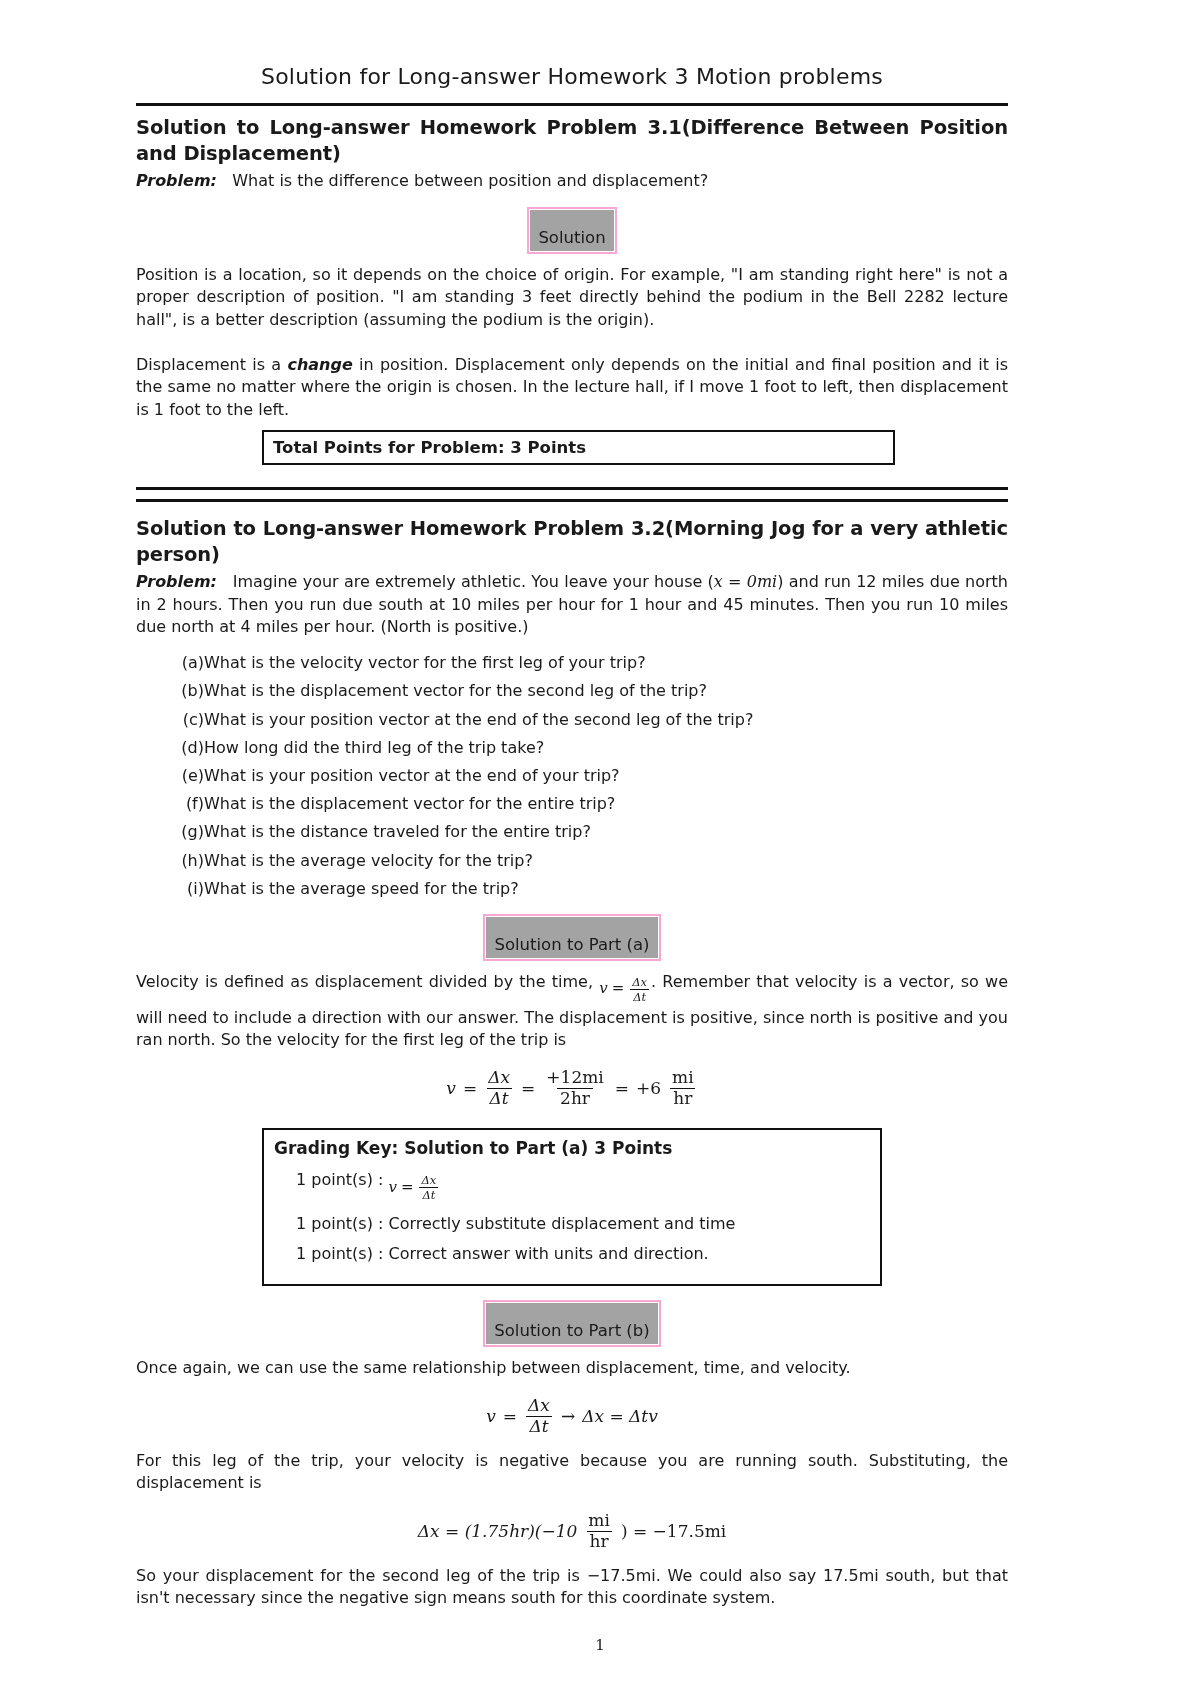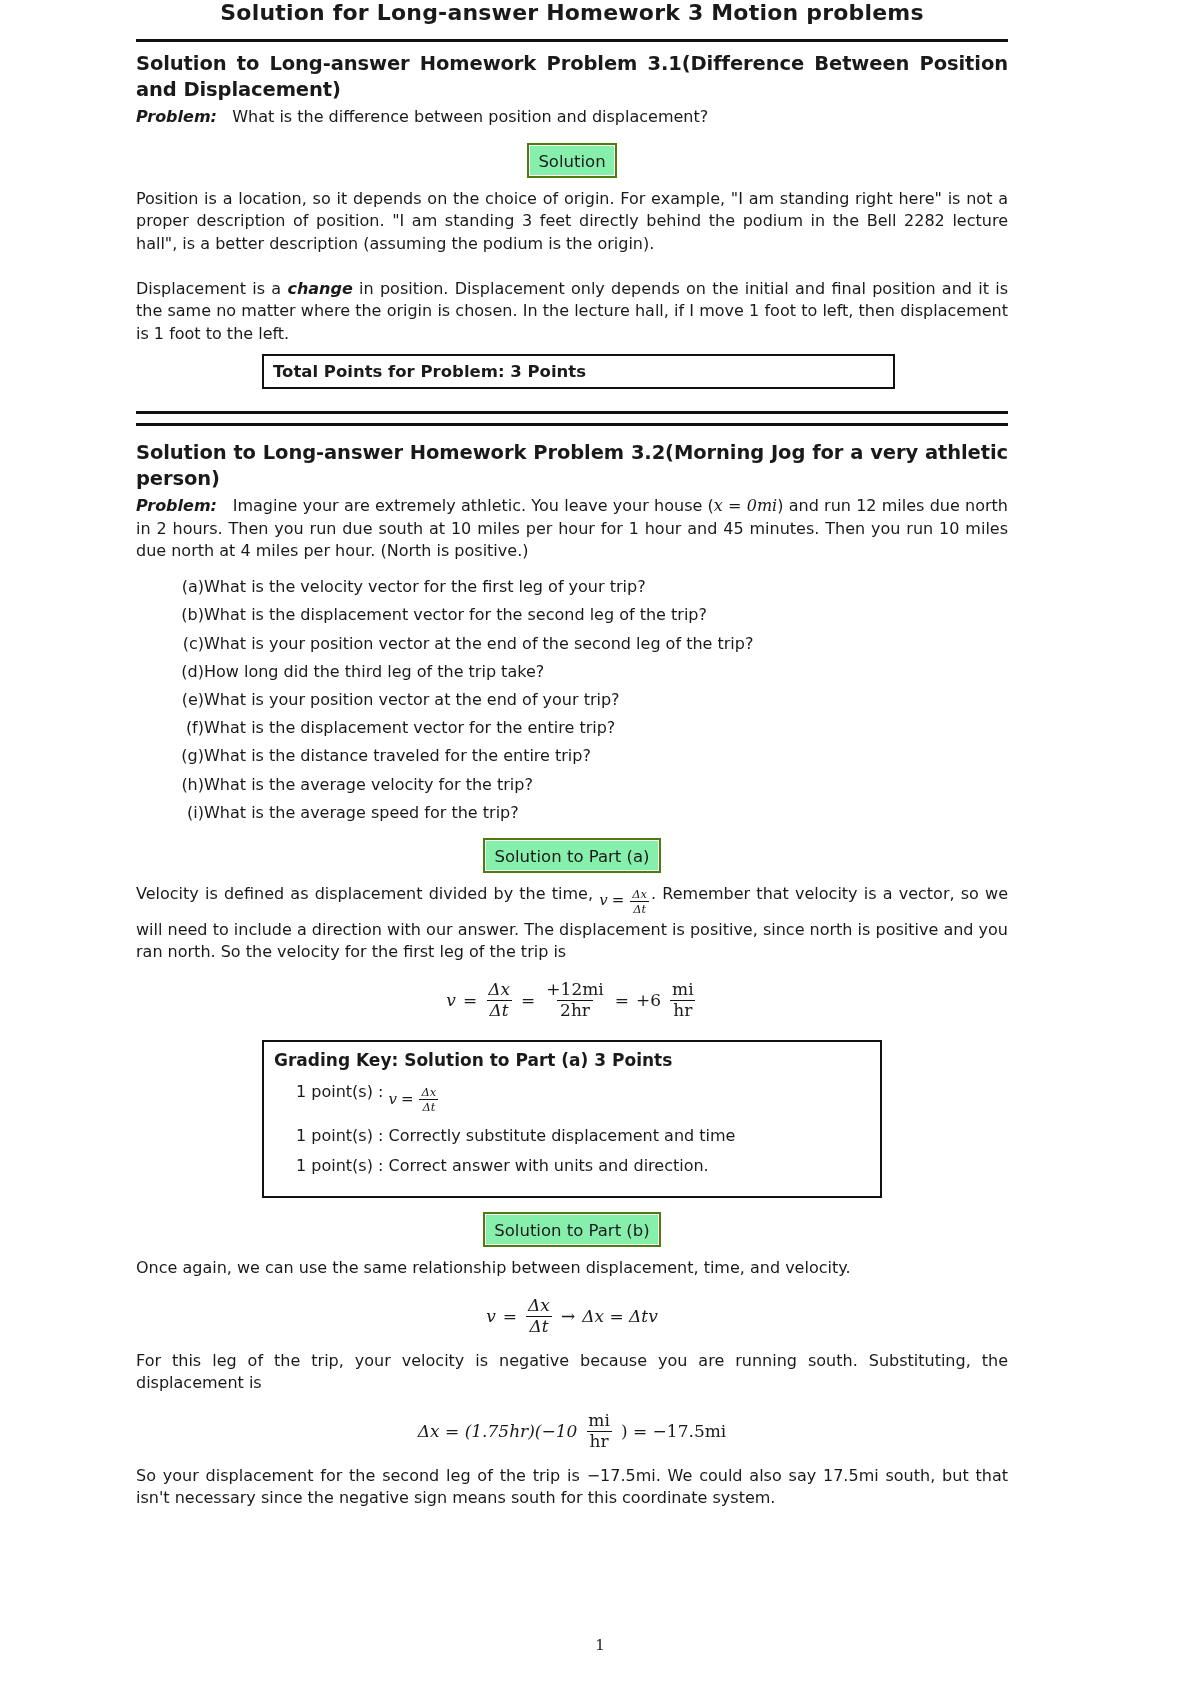--- a/index.html
+++ b/index.html
@@ -26,22 +26,23 @@
     position: absolute;
     left: 136px;
     top: 0;
     width: 872px;
   }
 
   
   .doc-title {
     text-align: center;
     font-size: 22px;
-    font-weight: 700;
+    font-weight: 400;
     letter-spacing: 0.2px;
+    margin-top: 64px;
     margin-bottom: 0;
     line-height: 1.2;
   }
 
   
   .hrule {
     border: 0;
     border-top: 3px solid #111;
     margin: 13px 0 0 0;
     height: 0;
@@ -89,25 +90,25 @@
   }
   .spacer-sm { height: 12px; }
 
   
   .center-row {
     display: flex;
     justify-content: center;
     margin: 14px 0 0 0;
   }
   .framed {
-    border: 2px solid #4d7c0f;
-    padding: 7px 9px 4px 9px;
+    border: 2px solid #f9a8d4;
+    padding: 19px 9px 4px 9px;
     font-size: 16.5px;
     line-height: 1.2;
-    background: #86efac;
+    background: #a3a3a3;
     box-shadow: 0 0 0 1px #fff inset;
   }
 
   
   .wide-box {
     border: 2px solid #111;
     margin: 8px 0 0 126px;
     width: 620px;
     padding: 5px 0 5px 9px;
     font-size: 16.5px;

